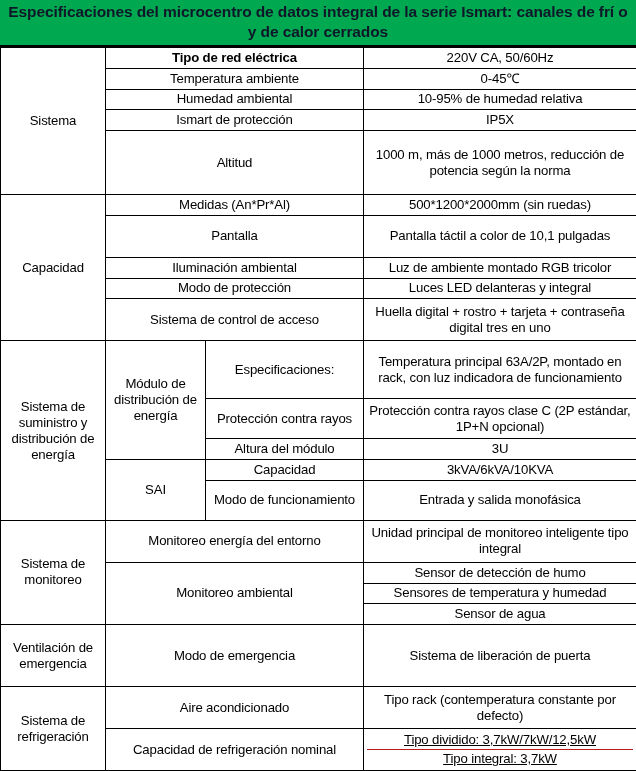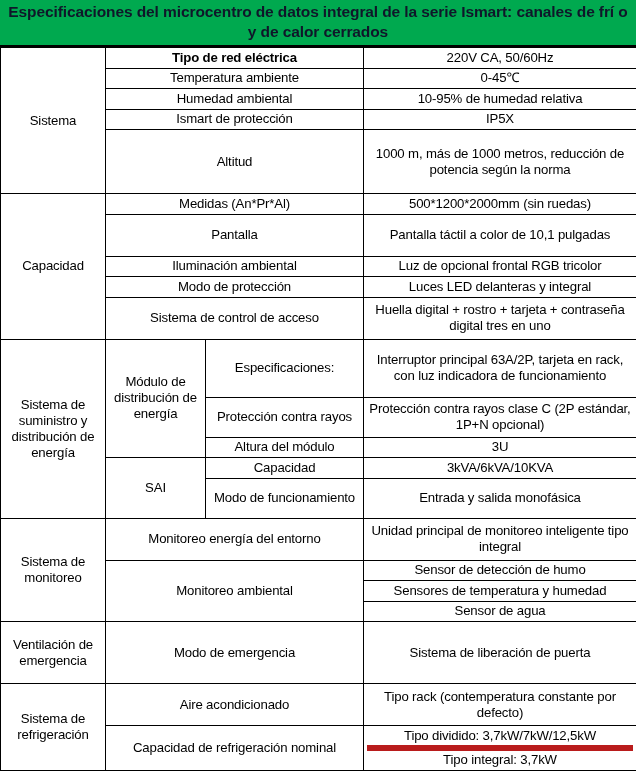--- a/index.html
+++ b/index.html
@@ -69,23 +69,24 @@
   
   col.c1 { width: 105px; }
   col.c2 { width: 100px; }
   col.c3 { width: 158px; }
   col.c4 { width: 273px; }
 
   
   .stacked-line {
     display: block;
     padding: 1px 0;
+    text-decoration: underline;
   }
   .stacked-line + .stacked-line {
-    border-top: 6px solid #b91c1c;
+    border-top: 1px solid #b91c1c;
   }
 </style>
 </head>
 <body>
 
 <div id="spec-sheet">
 
   <div class="title-banner" style="background: rgb(0, 169, 79);">
     <span>Especificaciones del microcentro de datos integral de la serie Ismart: canales de frí</span>
     <span>o y de calor cerrados</span>
@@ -126,36 +127,36 @@
         <td class="cat grp-top" rowspan="5">Capacidad</td>
         <td class="grp-top" colspan="2">Medidas (An*Pr*Al)</td>
         <td class="grp-top edge-right">500*1200*2000mm (sin ruedas)</td>
       </tr>
       <tr>
         <td colspan="2" style="height:42px">Pantalla</td>
         <td class="edge-right">Pantalla táctil a color de 10,1 pulgadas</td>
       </tr>
       <tr>
         <td colspan="2">Iluminación ambiental</td>
-        <td class="edge-right">Luz de opcional frontal RGB tricolor</td>
+        <td class="edge-right">Luz de ambiente montado RGB tricolor</td>
       </tr>
       <tr>
         <td colspan="2">Modo de protección</td>
         <td class="edge-right">Luces LED delanteras y integral</td>
       </tr>
       <tr>
         <td colspan="2" style="height:42px">Sistema de control de acceso</td>
         <td class="edge-right">Huella digital + rostro + tarjeta + contraseña digital tres en uno</td>
       </tr>
 
       <tr>
         <td class="cat grp-top" rowspan="5">Sistema de suministro y distribución de energía</td>
         <td class="grp-top strong-right" rowspan="3">Módulo de distribución de energía</td>
         <td class="grp-top" style="height:58px">Especificaciones:</td>
-        <td class="grp-top edge-right">Interruptor principal 63A/2P, tarjeta en rack, con luz indicadora de funcionamiento</td>
+        <td class="grp-top edge-right">Temperatura principal 63A/2P, montado en rack, con luz indicadora de funcionamiento</td>
       </tr>
       <tr>
         <td style="height:40px">Protección contra rayos</td>
         <td class="edge-right">Protección contra rayos clase C (2P estándar, 1P+N opcional)</td>
       </tr>
       <tr>
         <td>Altura del módulo</td>
         <td class="edge-right">3U</td>
       </tr>
       <tr>

